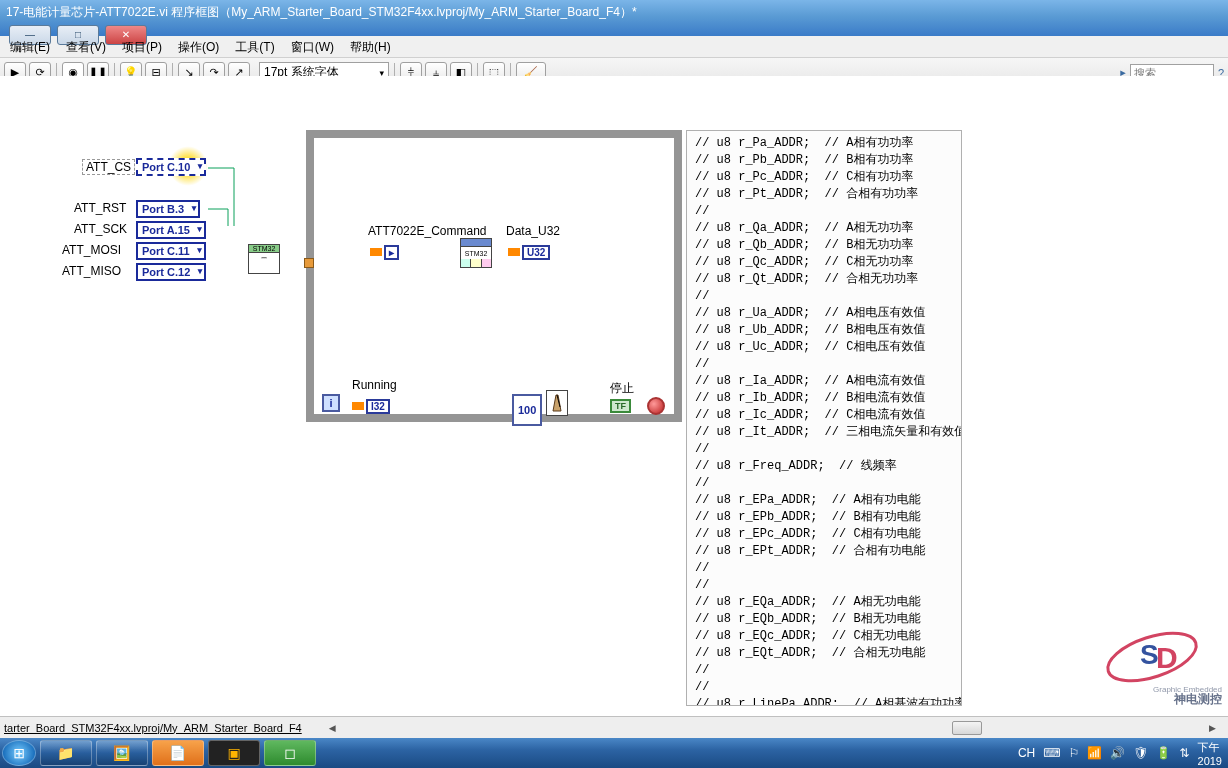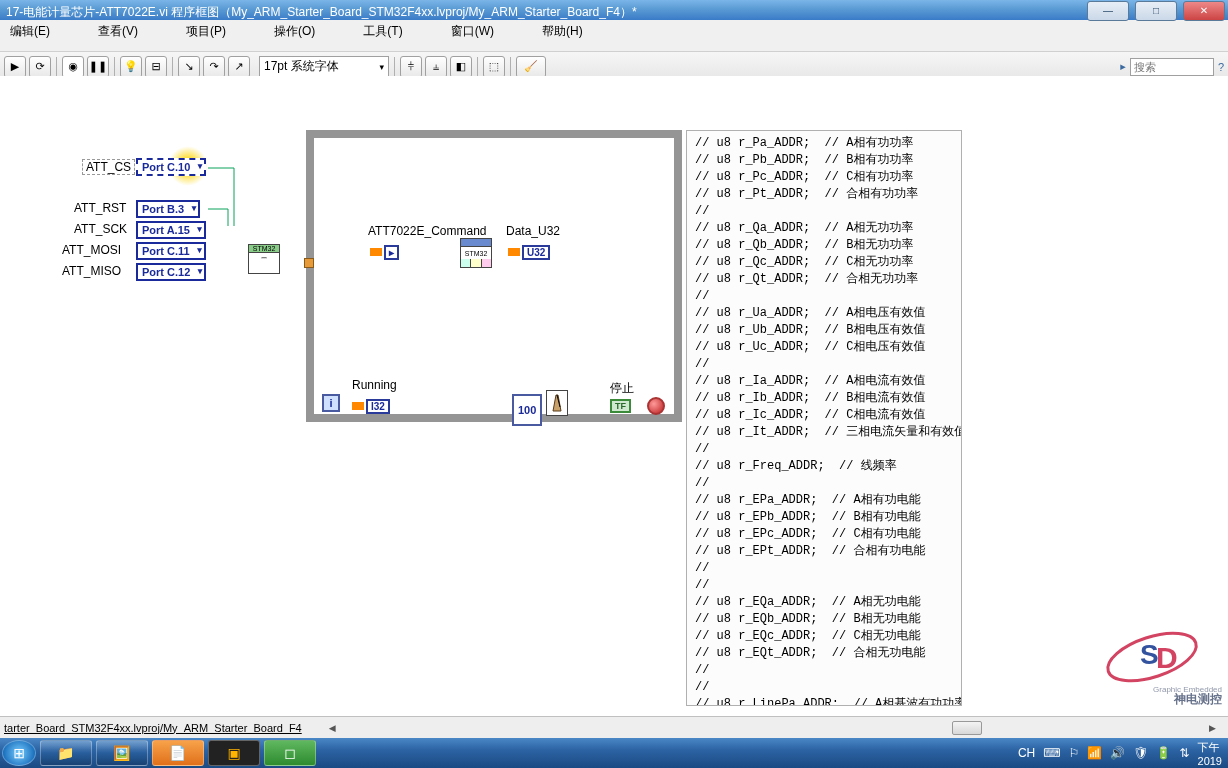--- a/index.html
+++ b/index.html
@@ -1,25 +1,25 @@
 <!DOCTYPE html>
 <html><head>
 <meta charset="utf-8">
 <style>
 * { margin:0; padding:0; box-sizing:border-box; font-family:"Microsoft YaHei","Segoe UI",Tahoma,sans-serif; }
 body { width:1228px; height:768px; background:#fff; overflow:hidden; position:relative; }
 
 
-.titlebar { height:20px; background:linear-gradient(#7bb5e8,#5a9bd4 45%,#3a7bc8); color:#fff; font-size:12px; line-height:24px; padding-left:6px; display:flex; justify-content:space-between; }
+.titlebar { height:36px; background:linear-gradient(#7bb5e8,#5a9bd4 45%,#3a7bc8); color:#fff; font-size:12px; line-height:24px; padding-left:6px; display:flex; justify-content:space-between;flex-direction:column; }
 .titlebar .win-controls { display:flex; gap:0; }
 .win-controls span { width:42px; height:20px; background:linear-gradient(#e8eef6,#cad8e8); border:1px solid #5a7a9a; border-radius:3px; margin:1px 3px; display:flex; align-items:center; justify-content:center; color:#2a4a6a; font-size:10px; cursor:pointer; }
 .win-controls span.close { background:linear-gradient(#e88,#c44); color:#fff; }
 
 
-.menubar { height:32px; background:#f0f0f0; border-bottom:1px solid #d0d0d0; display:flex; font-size:12px; padding-left:2px;gap:32px; }
+.menubar { height:22px; background:#f0f0f0; border-bottom:1px solid #d0d0d0; display:flex; font-size:12px; padding-left:2px; }
 .menubar span { padding:3px 8px; cursor:pointer; }
 
 
 .toolbar { height:30px; background:linear-gradient(#f6f6f6,#e6e6e6); border-bottom:1px solid #b0b0b0; display:flex; align-items:center; padding:0 4px; gap:3px; }
 .tbtn { width:22px; height:22px; background:linear-gradient(#fff,#e8e8e8); border:1px solid #a0a0a0; border-radius:3px; display:flex; align-items:center; justify-content:center; font-size:11px; cursor:pointer; }
 .tsep { width:1px; height:20px; background:#b0b0b0; margin:0 2px; }
 .font-sel { height:22px; width:130px; border:1px solid #a0a0a0; background:#fff; font-size:12px; padding:0 4px; display:flex; align-items:center; justify-content:space-between; margin-left:6px; }
 .font-sel:after { content:"▾"; font-size:9px; }
 .search-box { margin-left:auto; display:flex; align-items:center; gap:4px; }
 .search-box .lab { font-size:11px; color:#3a6aa0; }

